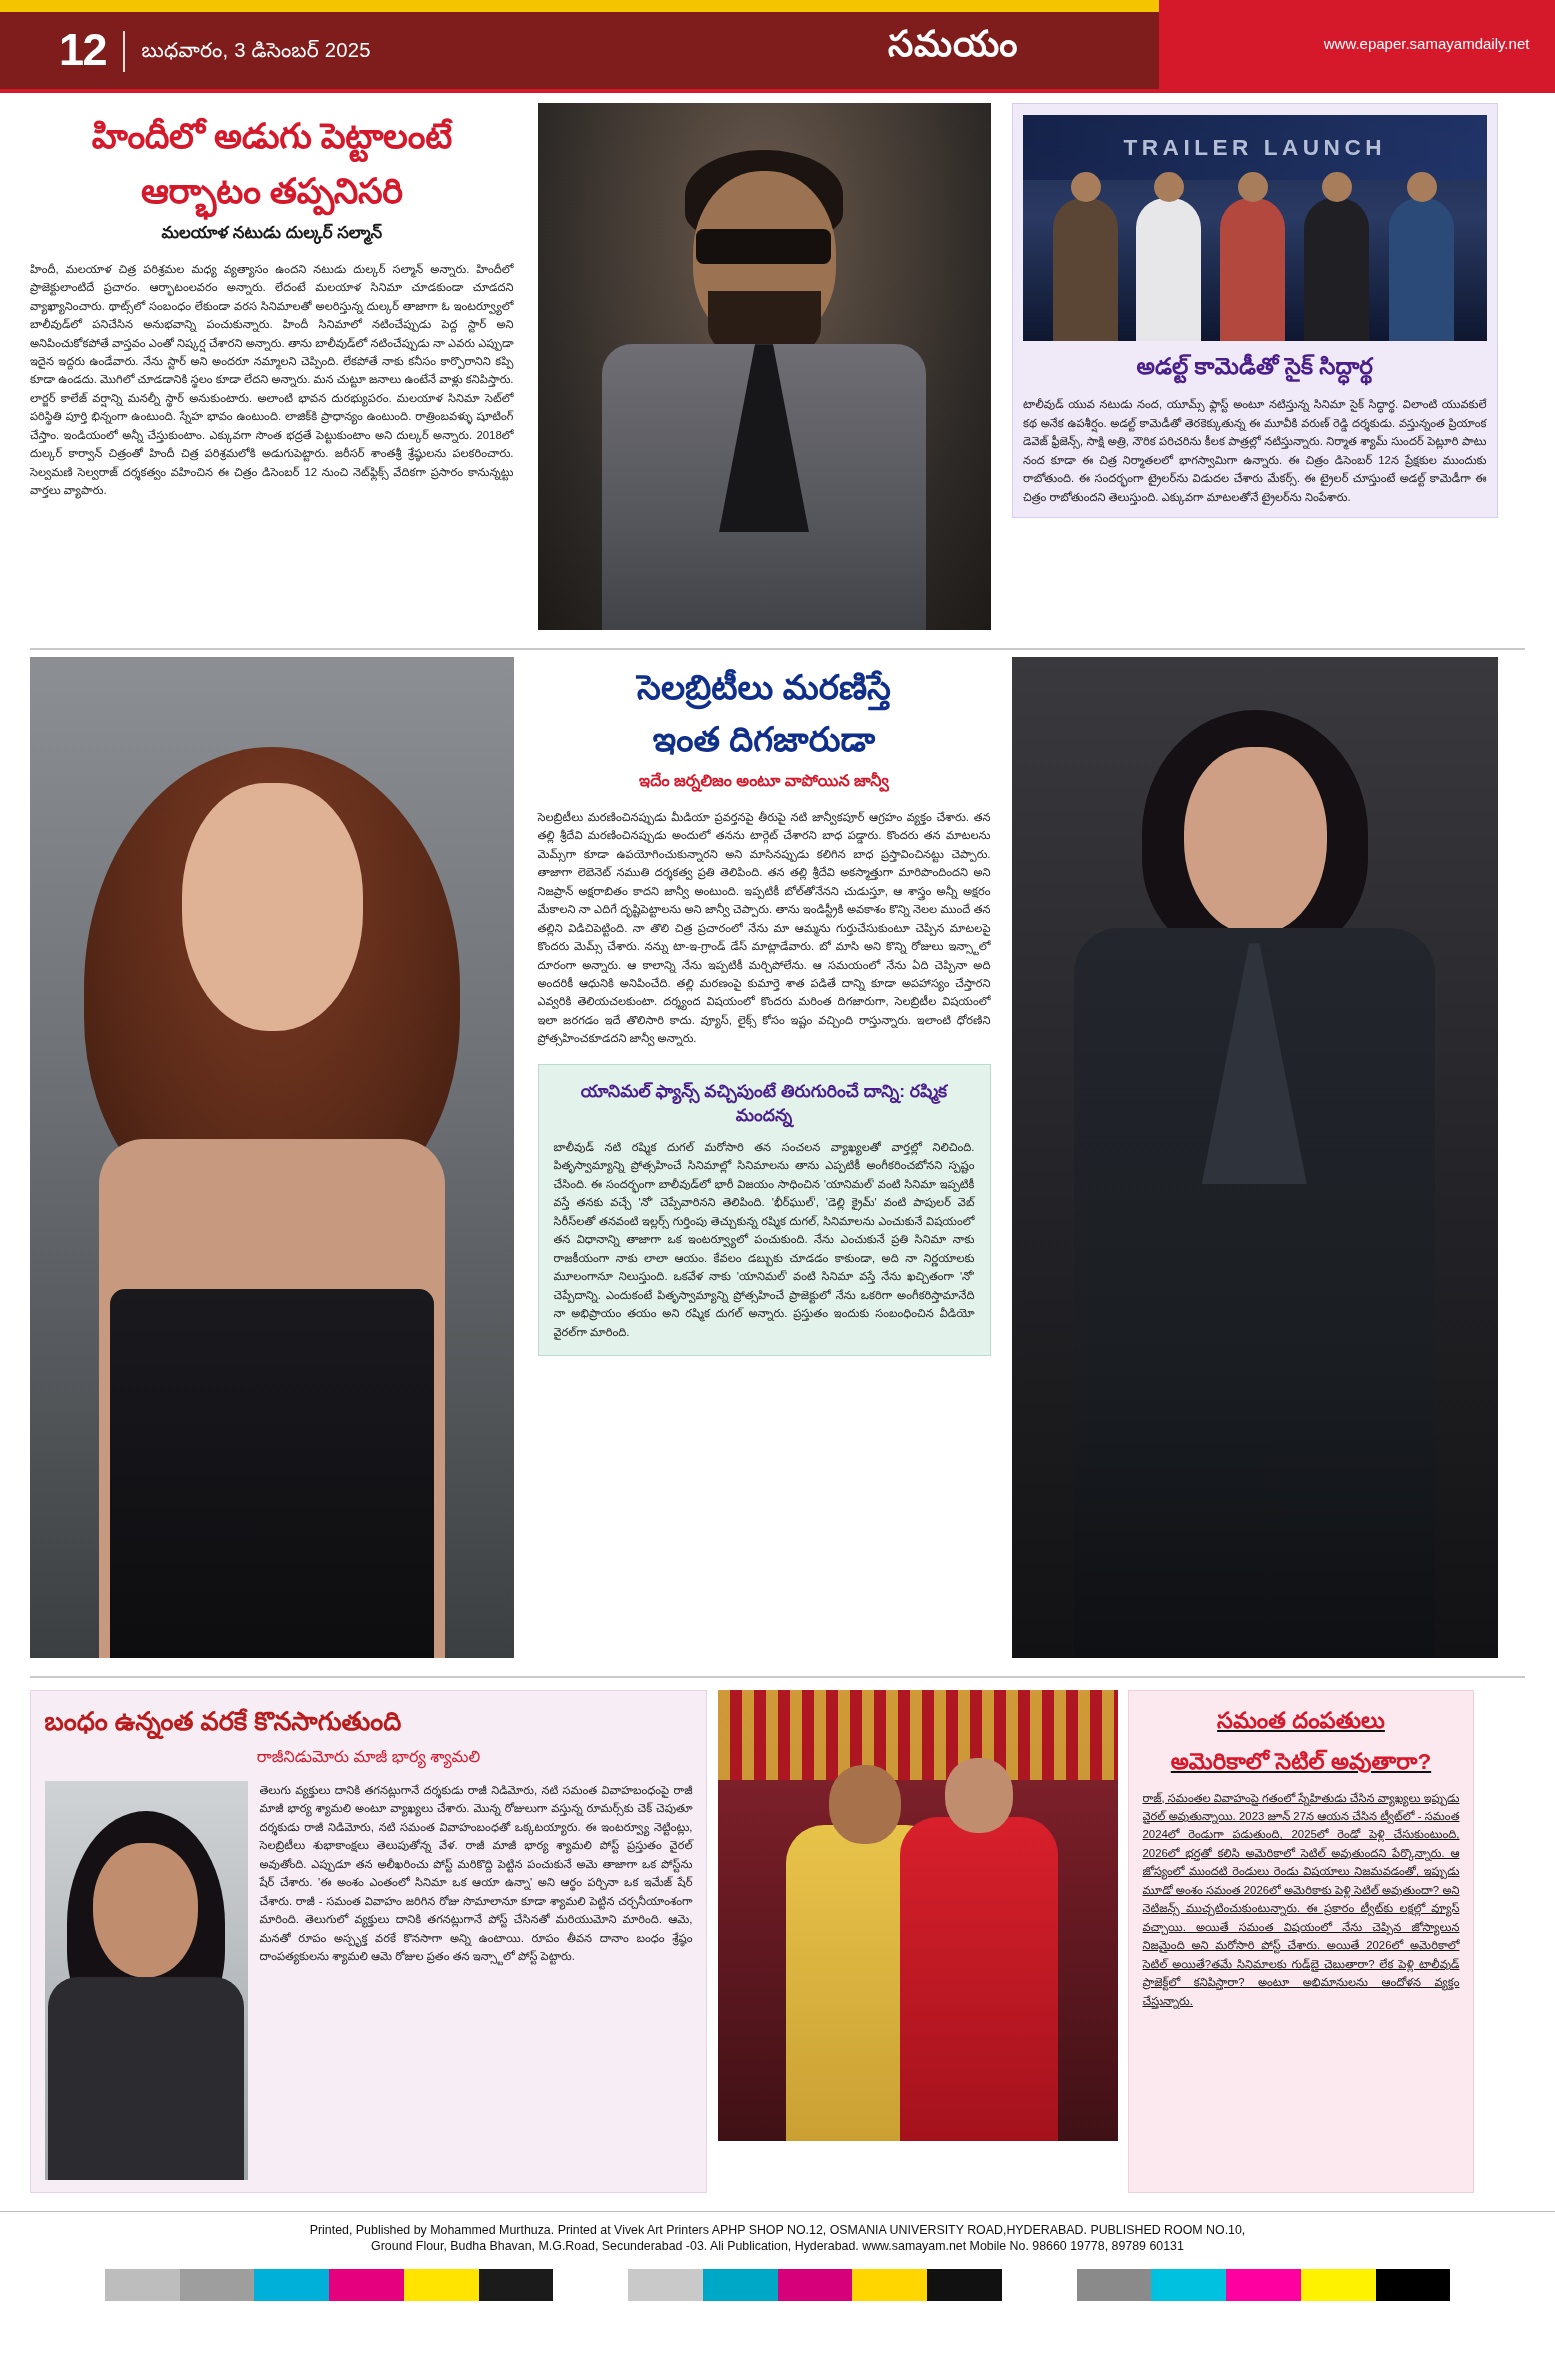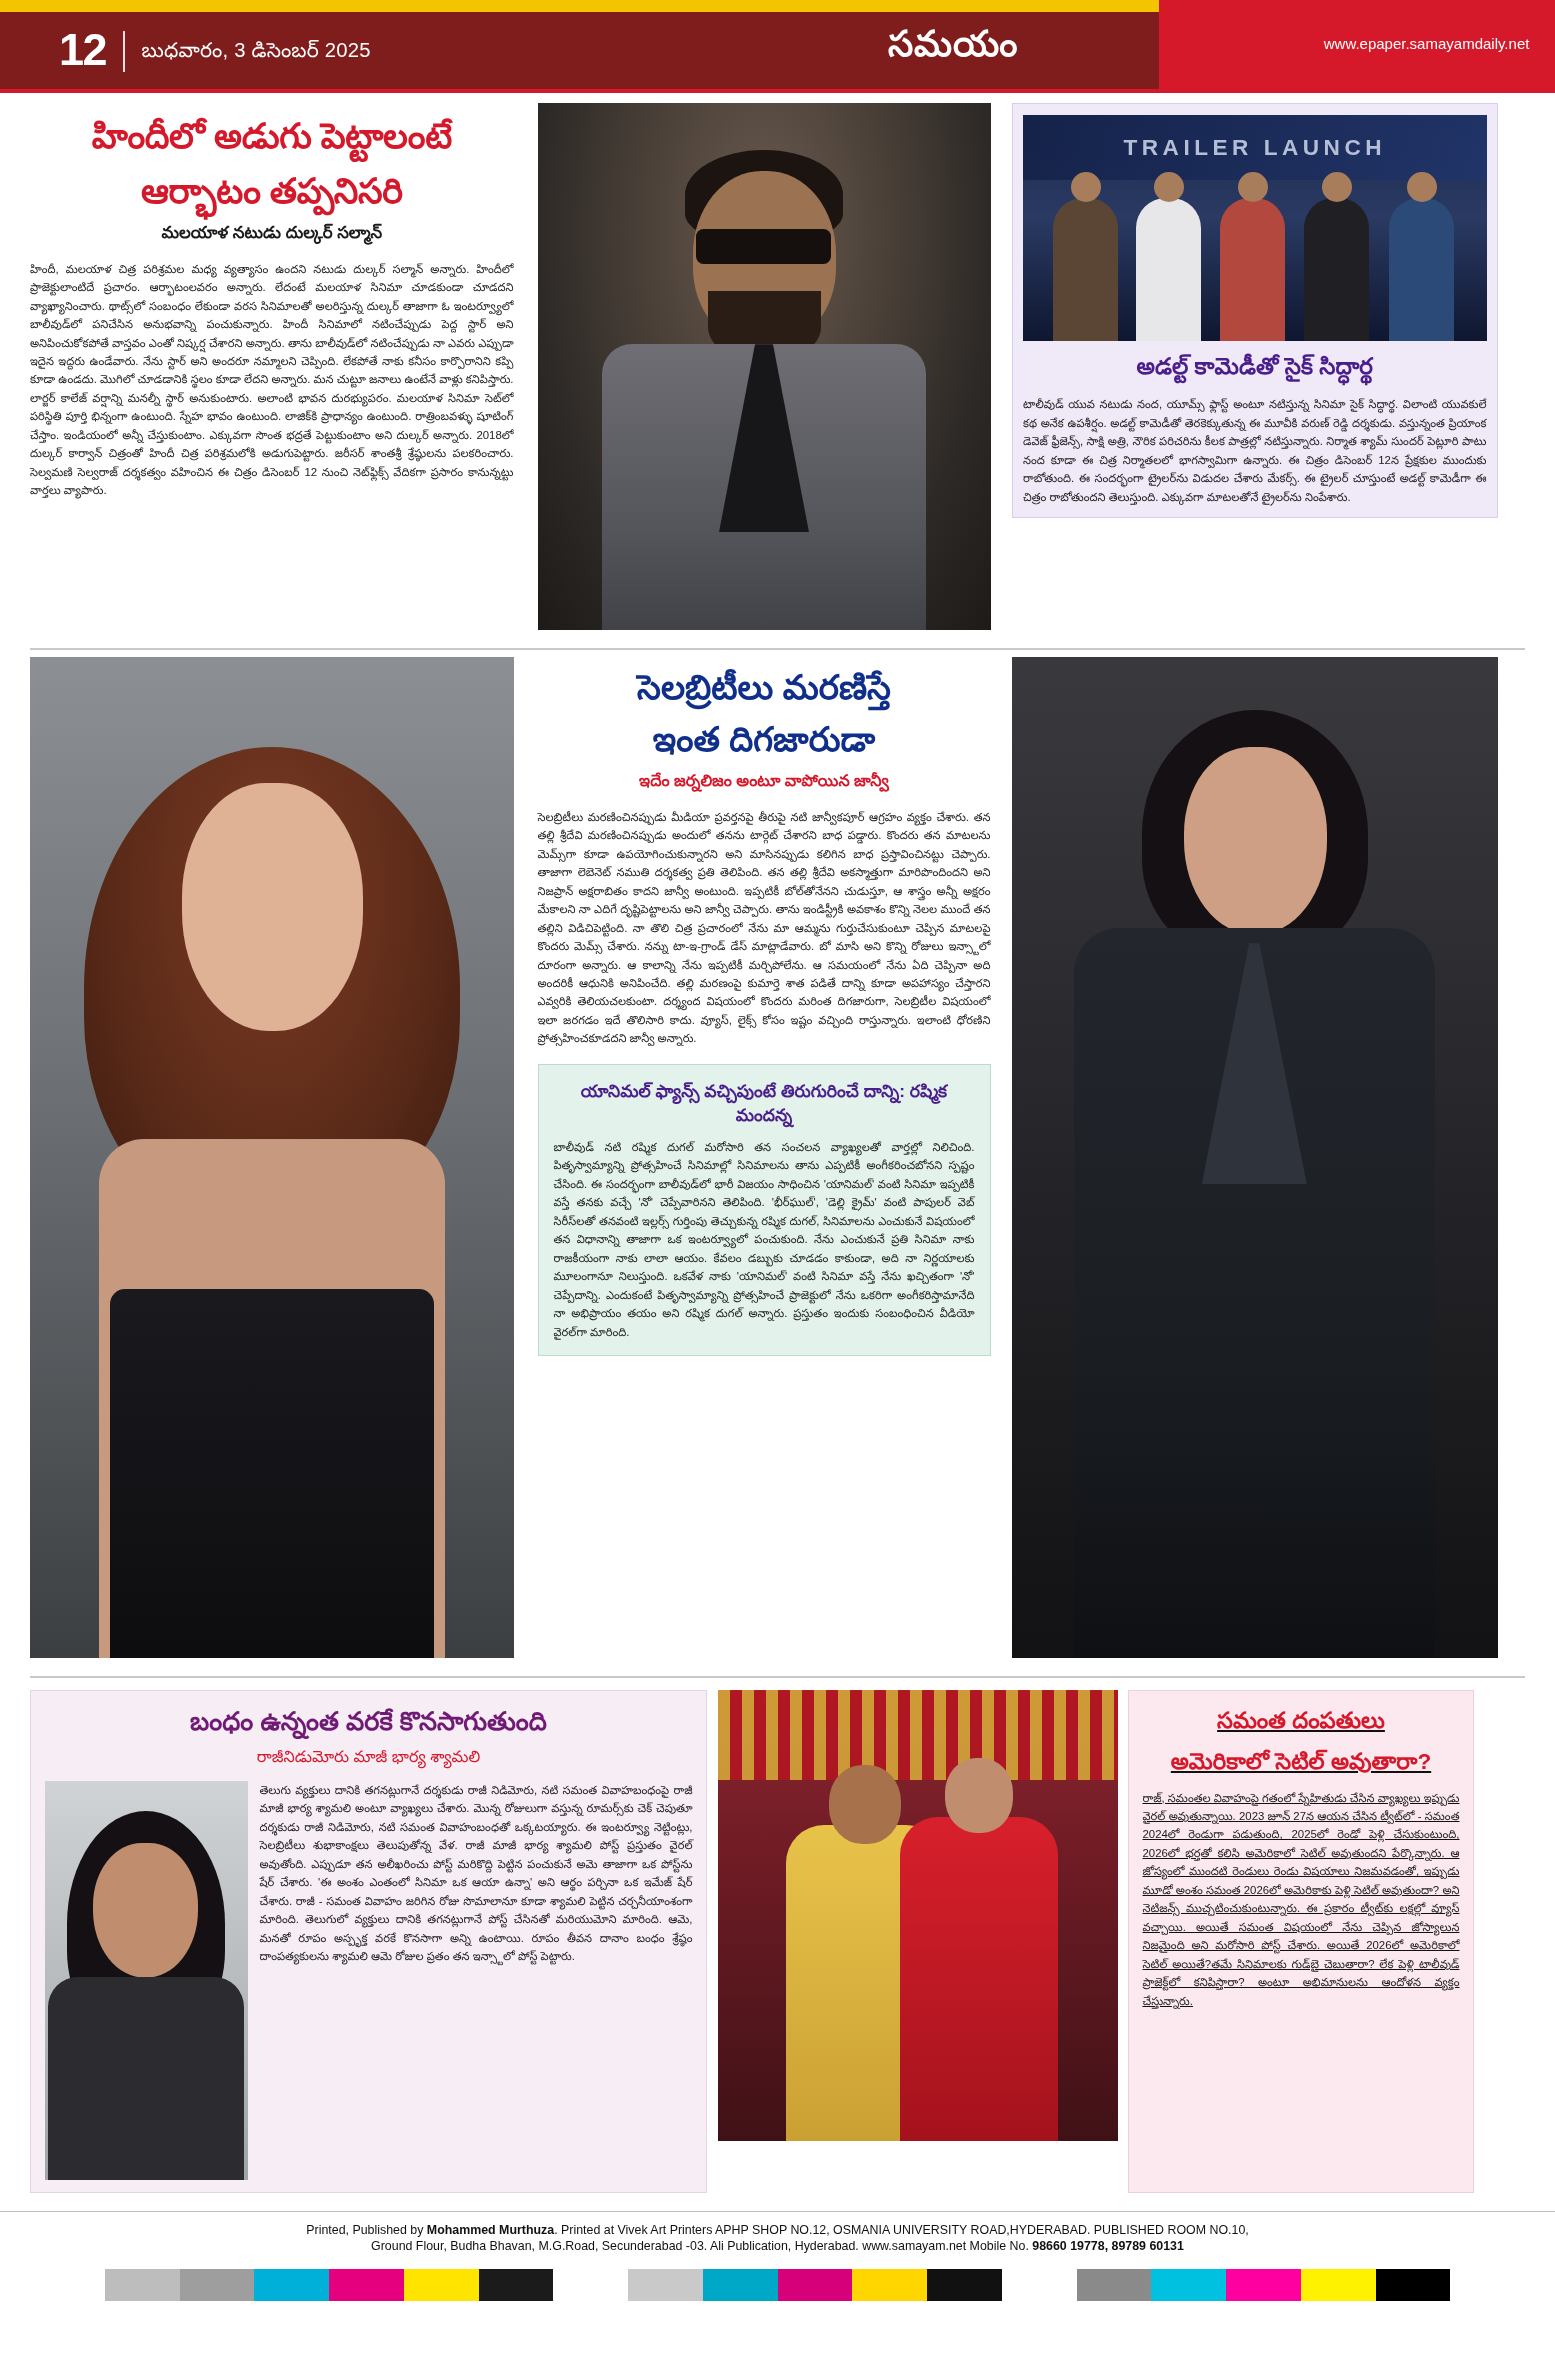--- a/index.html
+++ b/index.html
@@ -137,21 +137,21 @@
   .a2-face { position:absolute; left:50%; top:90px; margin-left:-71px; width:143px; height:188px;
     background:#cf9f85; border-radius:46% 46% 50% 50%; }
   .a2-body { position:absolute; left:50%; top:271px; margin-left:-181px; width:361px; height:730px;
     background:linear-gradient(180deg,#23262c 0%,#1a1d22 60%,#0e1013 100%); border-radius:45px 45px 0 0; }
   .a2-lapel { position:absolute; left:50%; top:286px; margin-left:-53px; width:105px; height:241px;
     background:#2f343c; clip-path:polygon(45% 0,55% 0,100% 100%,0 100%); }
 
   
   .bot { display:flex; padding: 12px 30px 0 30px; }
   .bot-left { width: 677px; background:#f7eef5; border:0.8px solid #e6d3e3; padding:12px 13.5px; }
-  .b1-head { color:#701a75; font-size:25.6px; font-weight:bold; text-align:center; margin:4.5px 0 4.5px 0; }
+  .b1-head { color:#b91c1c; font-size:25.6px; font-weight:bold; text-align:left; margin:4.5px 0 4.5px 0; }
   .b1-sub { color:#d6182b; font-size:16px; font-weight:normal; text-align:center; margin:6px 0 10.5px 0; }
   .b1-flex { display:flex; gap:12px; }
   .photo-woman {
     width:203px; height:399px; position:relative; overflow:hidden; flex:0 0 203px;
     background:linear-gradient(180deg,#cfd3d6 0%,#9fa4a8 100%);
   }
   .w-hair { position:absolute; left:50%; top:30px; margin-left:-79px; width:158px; height:226px;
     background:#141013; border-radius:50% 50% 38% 38%; }
   .w-face { position:absolute; left:50%; top:62px; margin-left:-53px; width:105px; height:135px;
     background:#c08d6e; border-radius:46% 46% 50% 50%; }
@@ -173,21 +173,21 @@
     background:linear-gradient(180deg,#d8202c,#a4121c); border-radius:38px 38px 0 0; }
   .c-woman i { position:absolute; left:50%; top:-59px; margin-left:-34px; width:68px; height:75px;
     border-radius:46%; background:#c08d6e; display:block; }
 
   .bot-right { width: 346px; background:#fbe9ef; border:0.8px solid #f0cfdb; padding:12px 13.5px;text-decoration:underline; }
   .b3-head { color:#d6182b; font-size:22.6px; font-weight:bold; text-align:center; line-height:1.3; margin:3px 0 12px 0; }
 
   
   .footer { margin-top:18px; border-top:1.5px solid #bdbdbd; padding:9px 30px 4.5px 30px; text-align:center; }
   .footer p { margin:2.3px 0; font-size:12.4px; color:#111; }
-  .footer b { font-weight:bold; }
+  .footer b { font-weight:normal; }
   .colorbar { display:flex; height:32px; margin:9px 30px 13.5px 30px; }
   .colorbar span { flex:1; }
 </style>
 </head>
 <body>
 
 <div class="page">
 
   <div class="masthead">
     <div class="mh-left">

